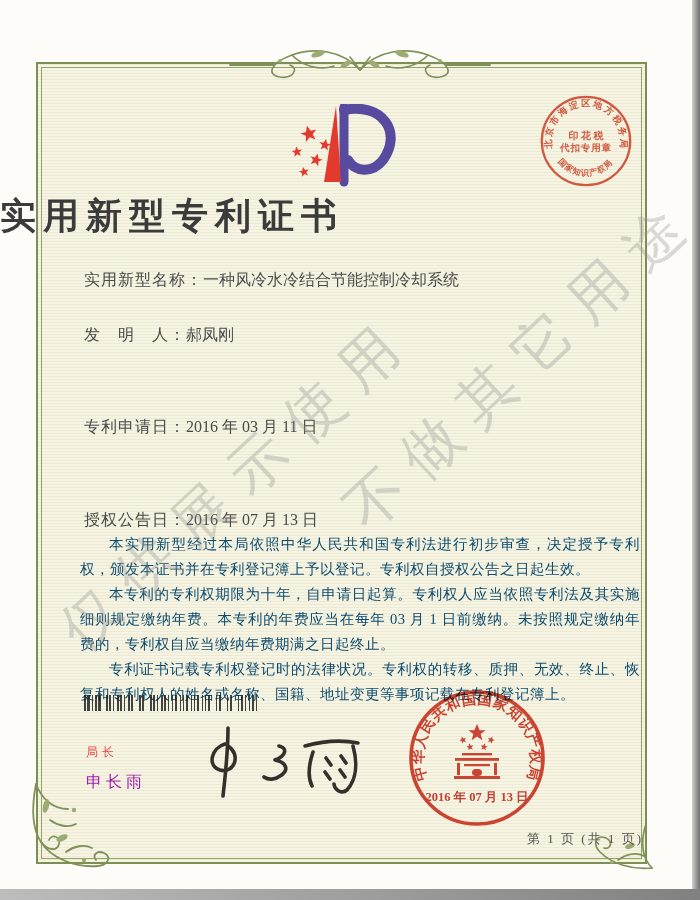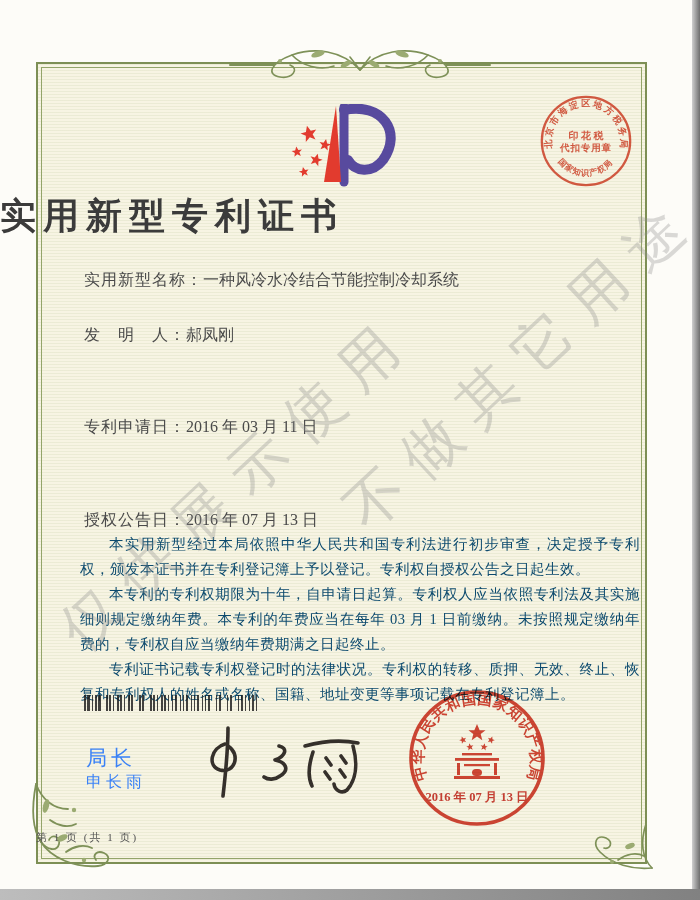--- a/index.html
+++ b/index.html
@@ -19,32 +19,32 @@
         font-size:36px;font-weight:bold;letter-spacing:7px;color:#3b3b3b;}
   .field{position:absolute;left:84px;font-size:16px;color:#4a4a4a;white-space:nowrap;}
   .f1{top:270px}.f2{top:325px}.f3{top:371px}.f4{top:417px}.f5{top:463px}.f6{top:510px}
   .flabel{letter-spacing:1px;}
   .paras{position:absolute;left:80px;top:532px;width:560px;font-size:14.5px;line-height:1.72;
         color:#0c4a6e;text-align:justify;}
   .paras p{margin:0;text-indent:2em;letter-spacing:0.5px;}
   .barcode{position:absolute;left:84px;top:695px;width:176px;height:16px;opacity:.82;
         background:repeating-linear-gradient(90deg,#1c1c1c 0 1.5px,transparent 1.5px 3px,
         #1c1c1c 3px 5.5px,transparent 5.5px 7.5px,#1c1c1c 7.5px 8.5px,transparent 8.5px 11px);}
-  .officer-title{position:absolute;left:86px;top:744px;font-size:21px;letter-spacing:4px;color:#3b82f6;}
-  .officer-name{position:absolute;left:86px;top:772px;font-size:16px;letter-spacing:4px;color:#3b82f6;}
+  .officer-title{position:absolute;left:86px;top:744px;font-size:12px;letter-spacing:4px;color:#ef4444;}
+  .officer-name{position:absolute;left:86px;top:772px;font-size:16px;letter-spacing:4px;color:#a21caf;}
   .signature{position:absolute;left:195px;top:722px;width:175px;height:88px;}
   .tax-seal{position:absolute;left:534px;top:89px;width:104px;height:104px;opacity:.92;mix-blend-mode:multiply;}
   .office-seal{position:absolute;left:402px;top:683px;width:150px;height:150px;opacity:.93;mix-blend-mode:multiply;}
   .orn{position:absolute;}
   .watermark{position:absolute;font-size:58px;letter-spacing:18px;color:#8f8f8f;opacity:.32;
         white-space:nowrap;transform-origin:0 50%;z-index:5;pointer-events:none;font-weight:500;}
   .wm1{left:70px;top:600px;transform:rotate(-43deg);}
   .wm2{left:355px;top:480px;transform:rotate(-43deg);}
-  .footer{position:absolute;left:36px;top:830px;width:607px;text-align:left;
-        font-size:11px;color:#555;letter-spacing:2px;}
+  .footer{position:absolute;left:36px;top:830px;width:607px;text-align:right;
+        font-size:13px;color:#555;letter-spacing:2px;}
 </style>
 </head>
 <body>
 
 <div class="page">
 
   <div class="edge-right"></div>
   <div class="edge-bottom"></div>
 
   <div class="cert"></div>

